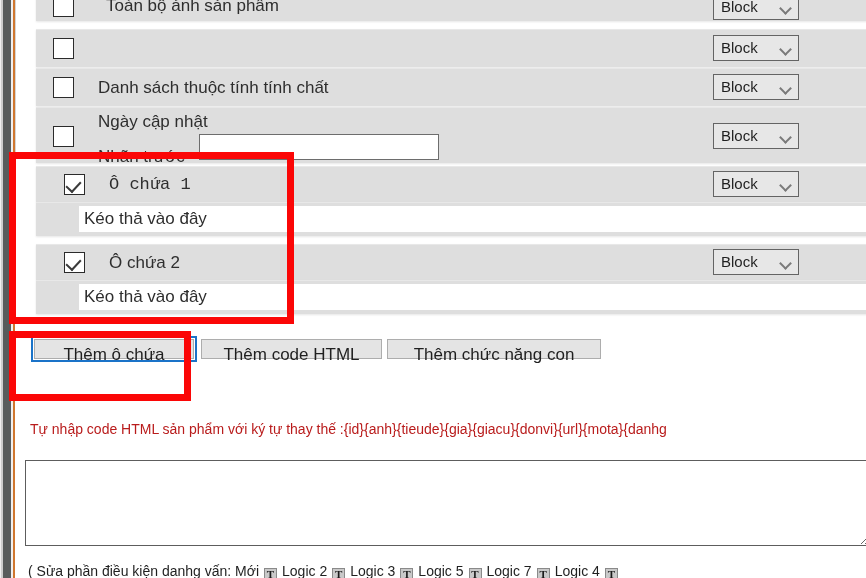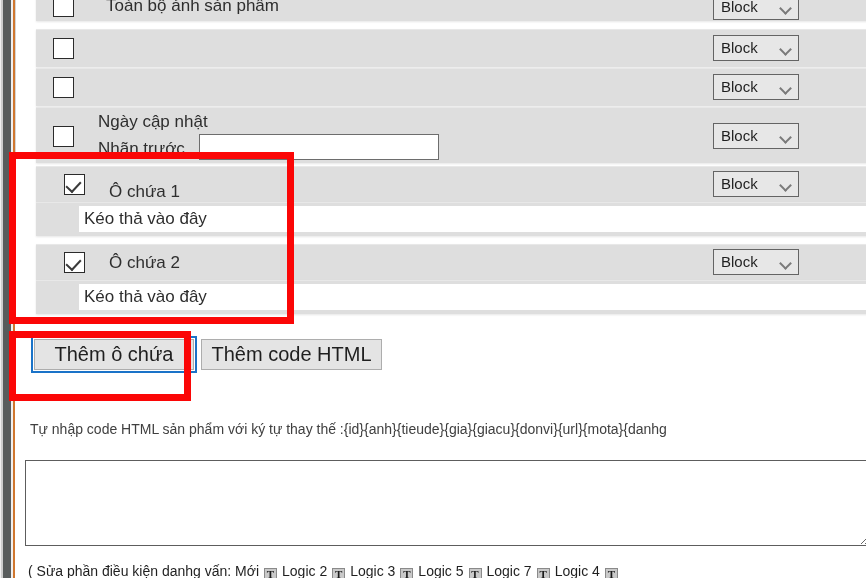--- a/index.html
+++ b/index.html
@@ -159,40 +159,40 @@
     position: absolute;
     left: 15px;
     top: 326px;
     width: 851px;
     height: 58px;
     background: #ffffff;
   }
   .btn {
     position: absolute;
     box-sizing: border-box;
-    height: 31px;
+    height: 20px;
     background: #e4e4e4;
     border: 1px solid #adadad;
     color: #1f1f1f;
-    font-size: 20px;
+    font-size: 17px;
     line-height: 29px;
     text-align: center;
     white-space: nowrap;
   }
   .btn.focused {
     outline: 2px solid #1a73c8;
     outline-offset: 1px;
   }
 
   
   .hint {
     position: absolute;
     left: 30px;
     top: 420px;
-    color: #404040;
+    color: #b91c1c;
     font-size: 14px;
     line-height: 18px;
     white-space: nowrap;
   }
   .code-area {
     position: absolute;
     left: 25px;
     top: 460px;
     width: 845px;
     height: 86px;
@@ -267,45 +267,46 @@
         <div class="sel" style="right:82px; top:5px;">
           <span class="sel-text">Block</span>
           <span class="chev"></span>
         </div>
       </div>
     </div>
 
     <div class="row" style="top:68px; height:38px;">
       <div class="row-inner">
         <div class="cb" style="left:17px; top:8px;"></div>
+        <div class="row-label" style="left:62px; top:9px;">Danh sách thuộc tính tính chất</div>
         <div class="sel" style="right:82px; top:5px;">
           <span class="sel-text">Block</span>
           <span class="chev"></span>
         </div>
       </div>
     </div>
 
     <div class="row" style="top:107px; height:56px;">
       <div class="row-inner">
         <div class="cb" style="left:17px; top:18px;"></div>
         <div class="row-label" style="left:62px; top:4px;">Ngày cập nhật</div>
-        <div class="row-label" style="left:62px; top:31px;">Nhãn trước</div>
+        <div class="row-label" style="left:62px; top:39px;">Nhãn trước</div>
         <input class="text-input" style="left: 163px; top: 26px; width: 240px; height: 26px;" value="">
         <div class="sel" style="right:82px; top:15px;">
           <span class="sel-text">Block</span>
           <span class="chev"></span>
         </div>
       </div>
     </div>
 
     <div class="row" style="top:166px; height:36px;">
       <div class="row-inner">
         <div class="cb" style="left:28px; top:7px;"></div>
         <div class="cb checked" style="left:28px; top:7px;"></div>
-        <div class="row-label" style="left:73px; top:15px;">Ô chứa 1</div>
+        <div class="row-label" style="left:73px; top:8px;font-family:Liberation Mono, monospace;">Ô chứa 1</div>
         <div class="sel" style="right:82px; top:4px;">
           <span class="sel-text">Block</span>
           <span class="chev"></span>
         </div>
       </div>
     </div>
     <div class="row" style="top:202px; height:34px; background:#dedede;">
       <div class="row-inner">
         <div class="dropzone" style="left:43px; top:3px; width:800px; height:26px;">Kéo thả vào đây</div>
       </div>
@@ -324,20 +325,21 @@
     <div class="row" style="top:280px; height:34px; background:#dedede;">
       <div class="row-inner">
         <div class="dropzone" style="left:43px; top:3px; width:800px; height:26px;">Kéo thả vào đây</div>
       </div>
     </div>
   </div>
 
   <div class="btn-bar">
     <div class="btn focused" style="left:19px; top:13px; width:160px;">Thêm ô chứa</div>
     <div class="btn" style="left:186px; top:13px; width:181px;">Thêm code HTML</div>
+    <div class="btn" style="left:372px; top:13px; width:214px;">Thêm chức năng con</div>
   </div>
 
   <div class="hint">Tự nhập code HTML sản phẩm với ký tự thay thế :{id}{anh}{tieude}{gia}{giacu}{donvi}{url}{mota}{danhg</div>
   <textarea class="code-area" placeholder="" style=""></textarea>
 
   <div class="footer-note">
     <span>( Sửa phần điều kiện danhg vấn: Mới</span><span class="tglyph">T</span><span>Logic 2</span><span class="tglyph">T</span><span>Logic 3</span><span class="tglyph">T</span><span>Logic 5</span><span class="tglyph">T</span><span>Logic 7</span><span class="tglyph">T</span><span>Logic 4</span><span class="tglyph">T</span>
   </div>
 
   <div class="annot" style="left:9px; top:152px; width:285px; height:172px;"></div>

